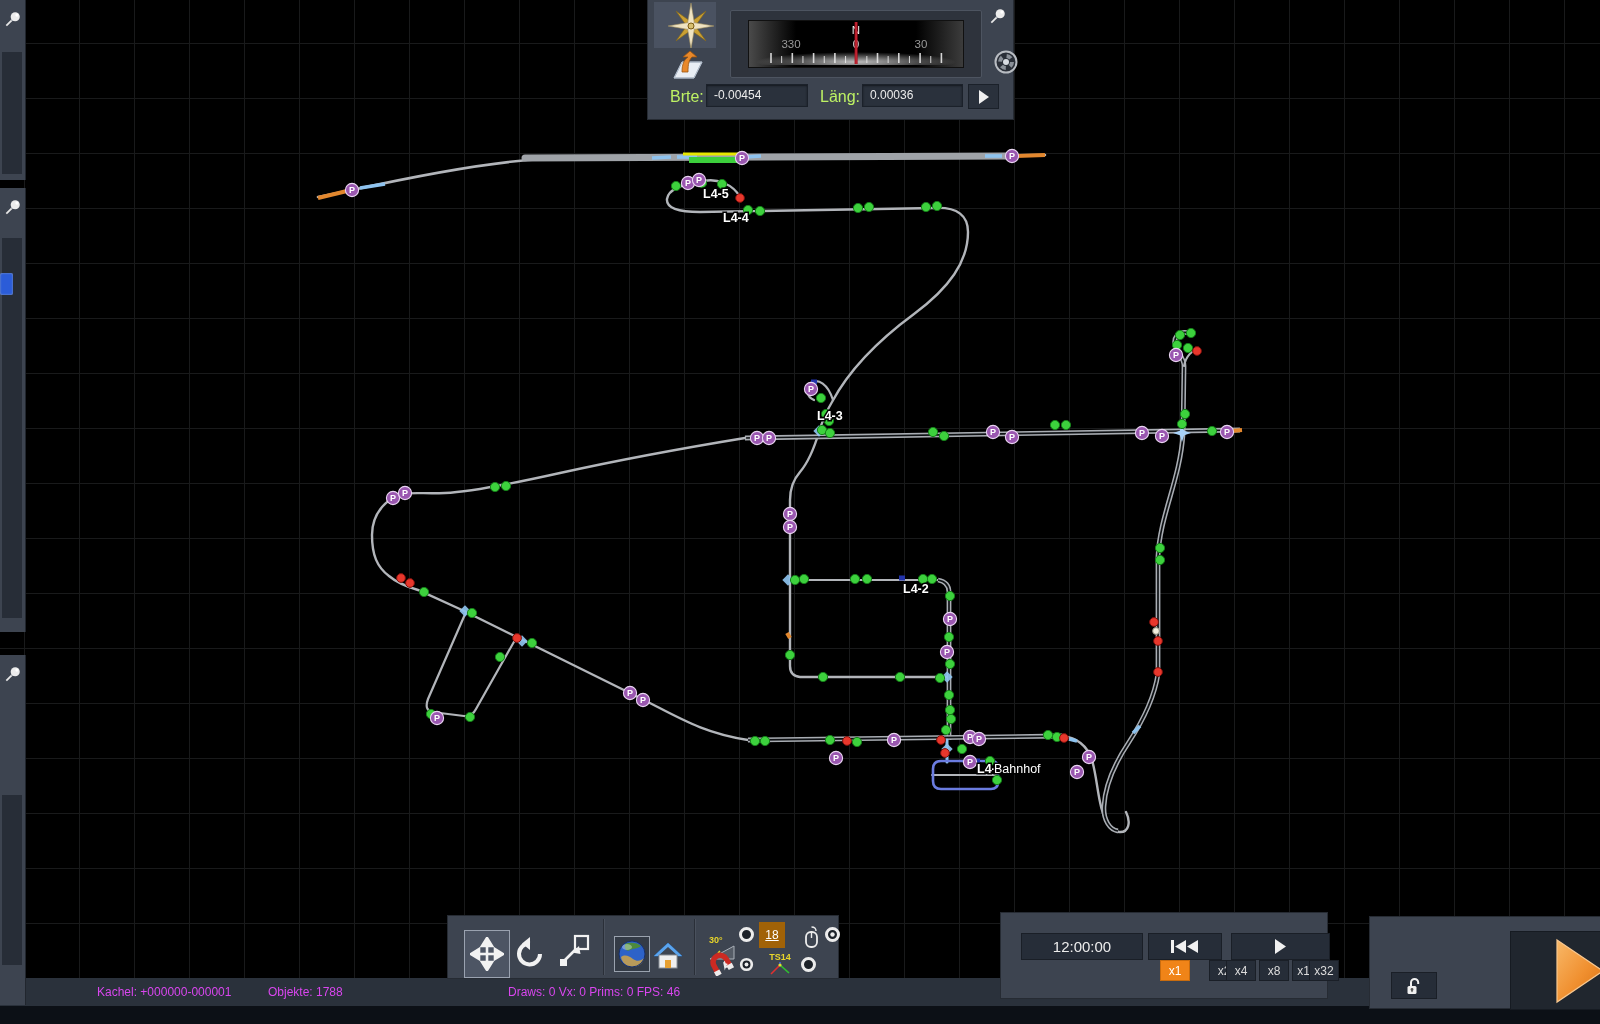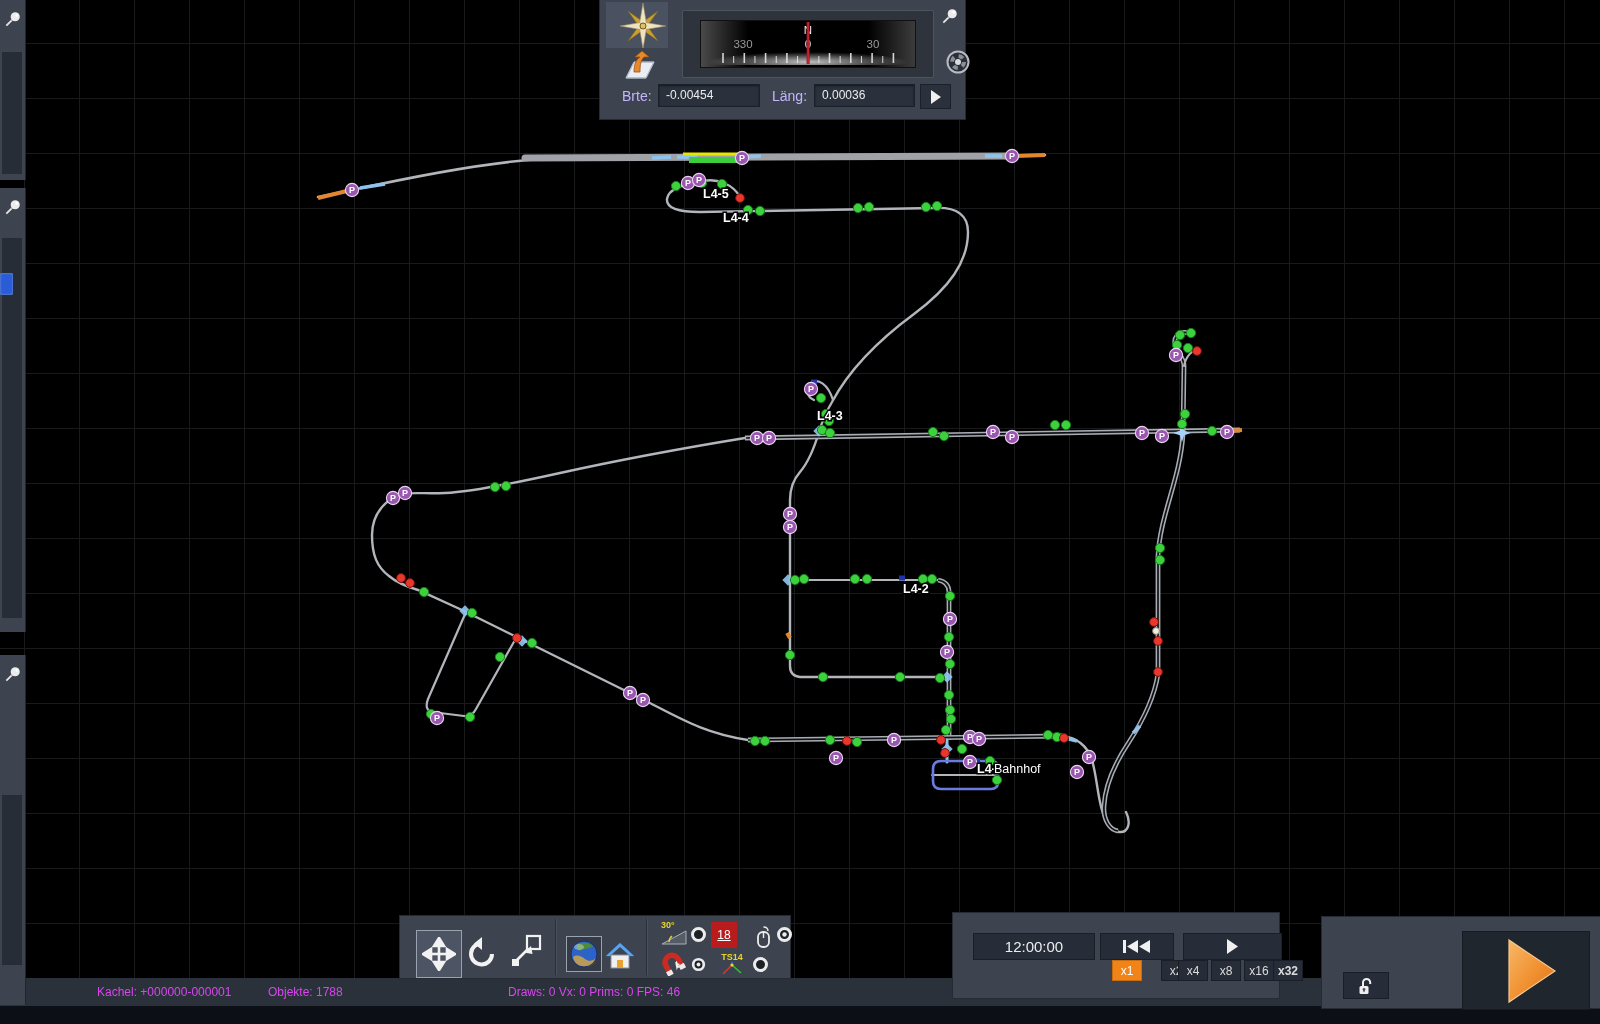--- a/index.html
+++ b/index.html
@@ -2,44 +2,44 @@
 <html><head>
 <meta charset="utf-8">
 <style>
   html,body{margin:0;padding:0;background:#000;}
   body{width:1600px;height:1024px;position:relative;overflow:hidden;
        font-family:"Liberation Sans",sans-serif;-webkit-font-smoothing:antialiased;}
   #map{position:absolute;left:0;top:0;width:1600px;height:1024px;background:#000;
     background-image:linear-gradient(#191a1b 1px,transparent 1px),linear-gradient(90deg,#191a1b 1px,transparent 1px);
     background-size:55px 55px;background-position:24px 43px;z-index:0;}
   #map svg{position:absolute;left:0;top:0;}
-  .panel{position:absolute;background:#3d4450;box-shadow:0 0 0 1px #262b33;z-index:3;}
+  .panel{position:absolute;background:#3d4450;box-shadow:0 0 0 1px #262b33;z-index:3;margin-left:48px;}
   .abs{position:absolute;}
   
   .strip{position:absolute;left:0;width:25px;background:#3d4450;z-index:2;box-shadow:1px 0 0 #21262e;}
   .strip .inset{position:absolute;left:2px;background:#272d37;}
   .pinbtn{position:absolute;width:20px;height:20px;}
   
   #compass{left:600px;top:0;width:365px;height:119px;}
   .rosebox{left:6px;top:2px;width:62px;height:46px;background:#4a5261;}
   .bezelframe{left:82px;top:10px;width:250px;height:66px;background:#2e333c;
      border:1px solid #4d5460;border-radius:2px;}
   .bezel{position:absolute;left:17px;top:9px;width:214px;height:46px;
      background:linear-gradient(90deg,#4a4a4a,#000 22%,#000 78%,#3c3c3c);border:1px solid #111;}
-  .coordlabel{position:absolute;color:#c4b5fd;font-size:14px;}
+  .coordlabel{position:absolute;color:#bef264;font-size:16px;}
   .coordbox{position:absolute;background:#2a313c;border:1px solid #1b212a;
      box-shadow:inset 0 1px 2px #14181f;color:#ececec;font-size:12px;line-height:21px;padding-left:7px;}
   .smallbtn{position:absolute;background:#2a313c;border:1px solid #1b212a;display:flex;
      align-items:center;justify-content:center;}
   
   #toolbar{left:400px;top:916px;width:390px;height:62px;}
   .toolbox{position:absolute;display:flex;align-items:center;justify-content:center;}
   .sel{background:#4d5564;border:1px solid #9aa2b0;}
   .vdiv{position:absolute;top:3px;width:1px;height:56px;background:#2a2f38;box-shadow:1px 0 0 #4a515d;}
-  .blackbox{background:#b91c1c;color:#fff;font-size:12px;display:flex;align-items:center;justify-content:center;text-decoration:underline;}
+  .blackbox{background:#a16207;color:#fff;font-size:12px;display:flex;align-items:center;justify-content:center;text-decoration:underline;}
   .deg{color:#e8d52a;font-size:9px;font-weight:bold;position:absolute;left:2px;top:-3px;}
   .tslabel{color:#e8d52a;font-size:9px;font-weight:bold;display:block;text-align:center;}
   
   #timepanel{left:953px;top:913px;width:326px;height:85px;}
   .darkbtn{position:absolute;background:#262d38;border:1px solid #1a1f27;display:flex;
      align-items:center;justify-content:center;color:#ececec;cursor:pointer;}
   .speedbtn{position:absolute;width:28px;height:19px;background:#262d38;border:1px solid #1a1f27;
      color:#dcdcdc;font-size:12px;display:flex;align-items:center;justify-content:center;}
   .speedbtn.active{background:#f08418;color:#fff;border-color:#c96c0e;}
   
@@ -405,21 +405,21 @@
   </div>
   <div class="toolbox" style="left:204px;top:24px;width:32px;height:32px;">
     <svg width="32" height="32" viewBox="0 0 32 32">
       <polygon points="2,16 16,3 30,16 26,16 26,14 16,5 6,14 6,16" fill="#3f8fe0" stroke="#2a62a0"></polygon>
       <polygon points="16,3 30,16 26,16 16,7 6,16 2,16" fill="#5aa4ee"></polygon>
       <rect x="7" y="15" width="18" height="13" fill="#efefef" stroke="#8a9098"></rect>
       <rect x="13" y="20" width="6" height="8" fill="#e8a030"></rect>
     </svg>
   </div>
   <div class="vdiv" style="left:246px;"></div>
-  <div class="toolbox" style="left:259px;top:7px;width:30px;height:24px;text-decoration:underline;">
+  <div class="toolbox" style="left:259px;top:22px;width:30px;height:24px;text-decoration:underline;">
     <svg width="30" height="24" viewBox="0 0 30 24">
       <polygon points="3,21 27,21 27,8" fill="#555c66" stroke="#aab0b8"></polygon>
       <path d="M10,19 A8,8 0 0 1 13,13" fill="none" stroke="#e8d52a" stroke-width="1.5"></path>
     </svg>
     <span class="deg">30°</span>
   </div>
   <div class="toolbox" style="left:290px;top:10px;width:17px;height:17px;">
     <svg width="17" height="17" viewBox="0 0 17 17">
         <circle cx="8.5" cy="8.5" r="6" fill="#1c2128" stroke="#ececec" stroke-width="3"></circle>
       </svg>
@@ -483,21 +483,21 @@
     <svg width="13" height="15" viewBox="0 0 13 15">
         <polygon points="1,0 12,7.5 1,15" fill="#f0f0f0"></polygon>
       </svg>
   </div>
   <div id="speedrow">
       <div class="speedbtn active" style="left: 159px; top: 47px;">x1</div>
       <div class="speedbtn" style="left: 208px; top: 47px; text-align: right;">x2</div>
       <div class="speedbtn" style="left: 225px; top: 47px;">x4</div>
       <div class="speedbtn" style="left: 258px; top: 47px;">x8</div>
       <div class="speedbtn" style="left: 291px; top: 47px;">x16</div>
-      <div class="speedbtn" style="left: 320px; top: 47px; font-weight: bold;">x32</div>
+      <div class="speedbtn" style="left: 308px; top: 47px;">x32</div>
     </div>
 </div>
 
 <div id="rightpanel" class="panel">
   <div class="darkbtn" style="left:21px;top:55px;width:44px;height:25px;">
     <svg width="20" height="20" viewBox="0 0 20 20">
       <path d="M7,10 L7,6.5 A3.6,3.6 0 0 1 14.2,6.5 L14.2,8" fill="none" stroke="#f0f0f0" stroke-width="2"></path>
       <rect x="3.5" y="10" width="9" height="8" rx="1.5" fill="#f0f0f0"></rect>
       <circle cx="8" cy="13.5" r="1.4" fill="#555"></circle>
         <rect x="7.4" y="13.5" width="1.2" height="2.6" fill="#555"></rect>

